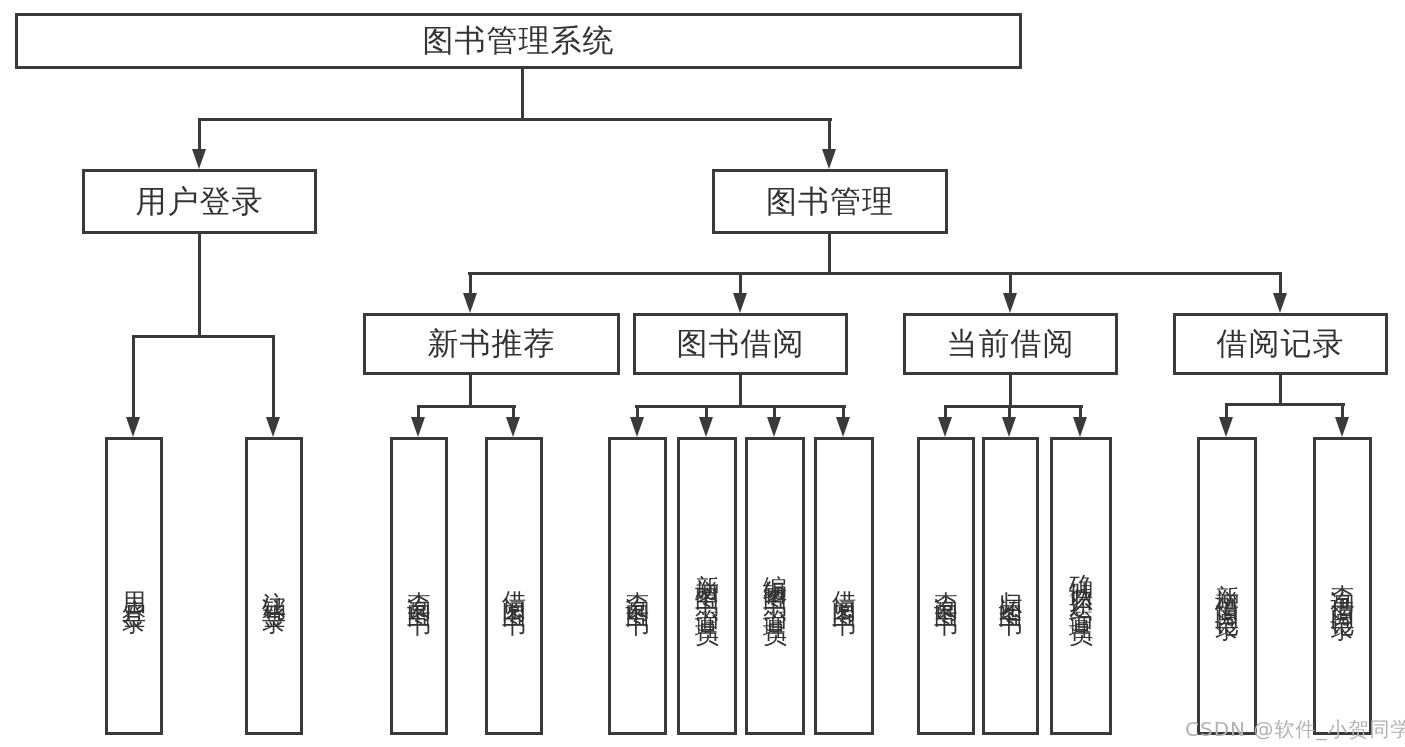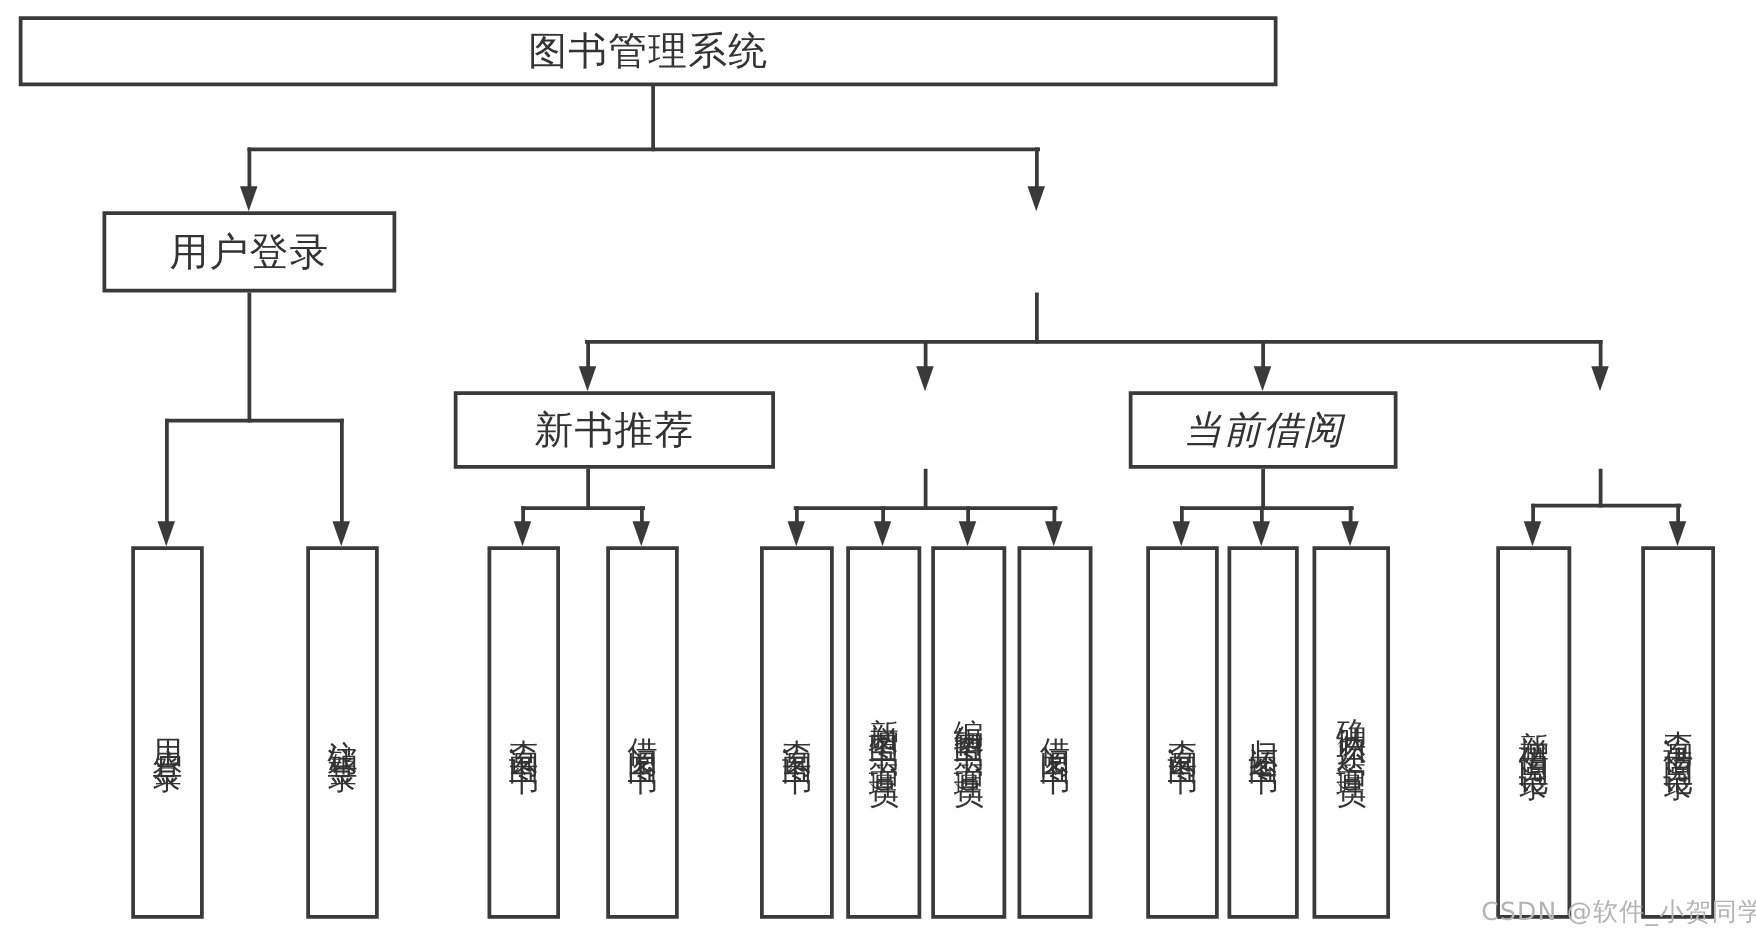--- a/index.html
+++ b/index.html
@@ -77,41 +77,44 @@
   <div class="box" style="left:15px; top:13px; width:1007px; height:56px;">图书管理系统</div>
 
   <div class="vline" style="left:521px; top:68px; height:53px;"></div>
   <div class="hline" style="left:198px; top:118px; width:634px;"></div>
   <div class="vline" style="left:198px; top:118px; height:34px;"></div>
   <div class="arrow" style="left:192px; top:149px;"></div>
   <div class="vline" style="left:828px; top:118px; height:34px;"></div>
   <div class="arrow" style="left:822px; top:149px;"></div>
 
   <div class="box" style="left:82px; top:169px; width:235px; height:65px;">用户登录</div>
+  <div class="box" style="left:712px; top:169px; width:236px; height:65px;">图书管理</div>
 
   <div class="vline" style="left:198px; top:234px; height:104px;"></div>
   <div class="hline" style="left:132px; top:335px; width:143px;"></div>
   <div class="vline" style="left:132px; top:335px; height:84px;"></div>
   <div class="arrow" style="left:126px; top:417px;"></div>
   <div class="vline" style="left:272px; top:335px; height:84px;"></div>
   <div class="arrow" style="left:266px; top:417px;"></div>
 
   <div class="vline" style="left:828px; top:234px; height:41px;"></div>
   <div class="hline" style="left:468px; top:272px; width:814px;"></div>
   <div class="vline" style="left:469px; top:272px; height:23px;"></div>
   <div class="arrow" style="left:463px; top:293px;"></div>
   <div class="vline" style="left:739px; top:272px; height:23px;"></div>
   <div class="arrow" style="left:733px; top:293px;"></div>
   <div class="vline" style="left:1009px; top:272px; height:23px;"></div>
   <div class="arrow" style="left:1003px; top:293px;"></div>
   <div class="vline" style="left:1279px; top:272px; height:23px;"></div>
   <div class="arrow" style="left:1273px; top:293px;"></div>
 
   <div class="box" style="left:363px; top:313px; width:257px; height:62px;">新书推荐</div>
-  <div class="box" style="left:903px; top:313px; width:215px; height:62px;font-style:italic;">当前借阅</div>
+  <div class="box" style="left:633px; top:313px; width:215px; height:62px;">图书借阅</div>
+  <div class="box" style="left:903px; top:313px; width:215px; height:62px;">当前借阅</div>
+  <div class="box" style="left:1173px; top:313px; width:215px; height:62px;">借阅记录</div>
 
   <div class="vline" style="left:469px; top:375px; height:33px;"></div>
   <div class="hline" style="left:417px; top:405px; width:99px;"></div>
   <div class="vline" style="left:417px; top:405px; height:14px;"></div>
   <div class="arrow" style="left:411px; top:417px;"></div>
   <div class="vline" style="left:512px; top:405px; height:14px;"></div>
   <div class="arrow" style="left:506px; top:417px;"></div>
 
   <div class="vline" style="left:739px; top:375px; height:33px;"></div>
   <div class="hline" style="left:635px; top:405px; width:211px;"></div>

